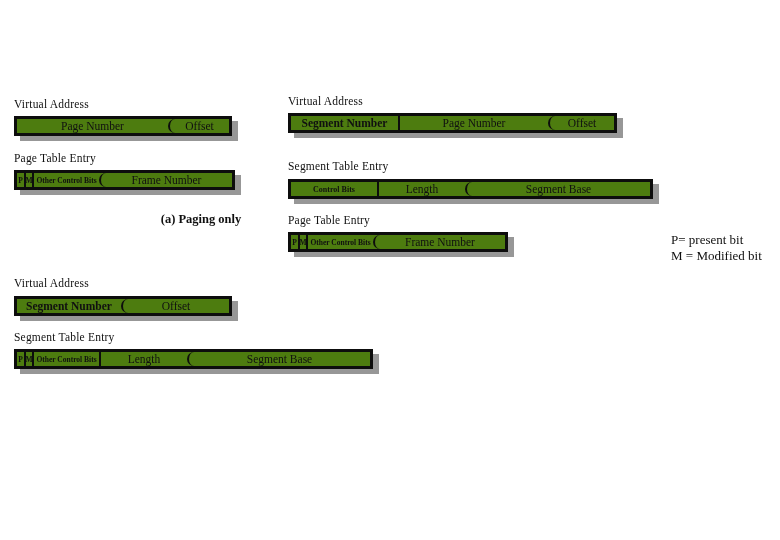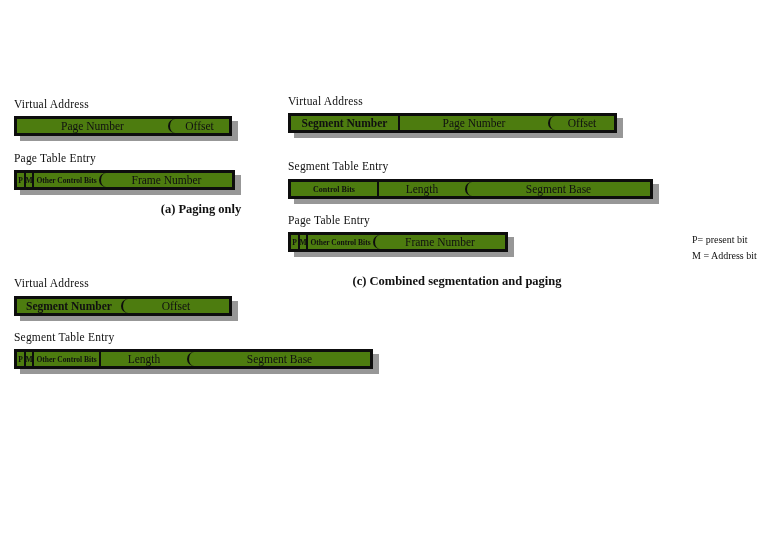--- a/index.html
+++ b/index.html
@@ -23,21 +23,21 @@
     box-sizing:border-box; height:100%;
     font-size:11.5px; white-space:nowrap; overflow:hidden;
   }
   .cell + .cell { border-left:2px solid #0d0d0d; }
   .cell.small { font-size:7.5px; font-weight:bold; }
   .cell.smallish { font-size:8px; font-weight:bold; }
   .cell.bold { font-weight:bold; }
   .grow { flex:1 1 auto;border-radius:7px; }
 
   .caption { position:absolute; font-weight:bold; font-size:12.5px; text-align:center; white-space:nowrap; }
-  .legend { position:absolute; left:692px; top:232px; font-size:10px; line-height:16px; white-space:nowrap; }
+  .legend { position:absolute; left:671px; top:232px; font-size:13px; line-height:16px; white-space:nowrap; }
   .pagenum { position:absolute; left:704px; top:496px; font-size:12px; color:#222; }
 </style>
 </head>
 <body>
 
 <div class="page">
 
   <div class="patch patch-left"></div>
   <div class="patch patch-right"></div>
 
@@ -50,21 +50,21 @@
 
   <div class="flabel" style="left:14px; top:152px;">Page Table Entry</div>
 
   <div class="bitbox" style="left:14px; top:170px; width:221px;">
     <div class="cell small" style="width:7px;">P</div>
     <div class="cell small" style="width:8px;">M</div>
     <div class="cell small" style="width:67px;">Other Control Bits</div>
     <div class="cell grow">Frame Number</div>
   </div>
 
-  <div class="caption" style="left:101px; top:202px; width:200px;">(a) Paging only</div>
+  <div class="caption" style="left:101px; top:212px; width:200px;">(a) Paging only</div>
 
   <div class="flabel" style="left:14px; top:277px;">Virtual Address</div>
 
   <div class="bitbox" style="left:14px; top:296px; width:218px;">
     <div class="cell bold" style="width:104px;">Segment Number</div>
     <div class="cell grow">Offset</div>
   </div>
 
   <div class="flabel" style="left:14px; top:331px;">Segment Table Entry</div>
 
@@ -95,22 +95,21 @@
 
   <div class="flabel" style="left:288px; top:214px;">Page Table Entry</div>
 
   <div class="bitbox" style="left:288px; top:232px; width:220px;">
     <div class="cell small" style="width:7px;">P</div>
     <div class="cell small" style="width:8px;">M</div>
     <div class="cell small" style="width:67px;">Other Control Bits</div>
     <div class="cell grow">Frame Number</div>
   </div>
 
-  <div class="caption" style="left:327px; top:274px; width:260px;">(c) Combined segmentation and paging</div>
 
   <div class="legend">
     <div>P= present bit</div>
-    <div>M = Address bit</div>
+    <div>M = Modified bit</div>
   </div>
 
   <div class="pagenum">5</div>
 
 </div>
 
 </body></html>

